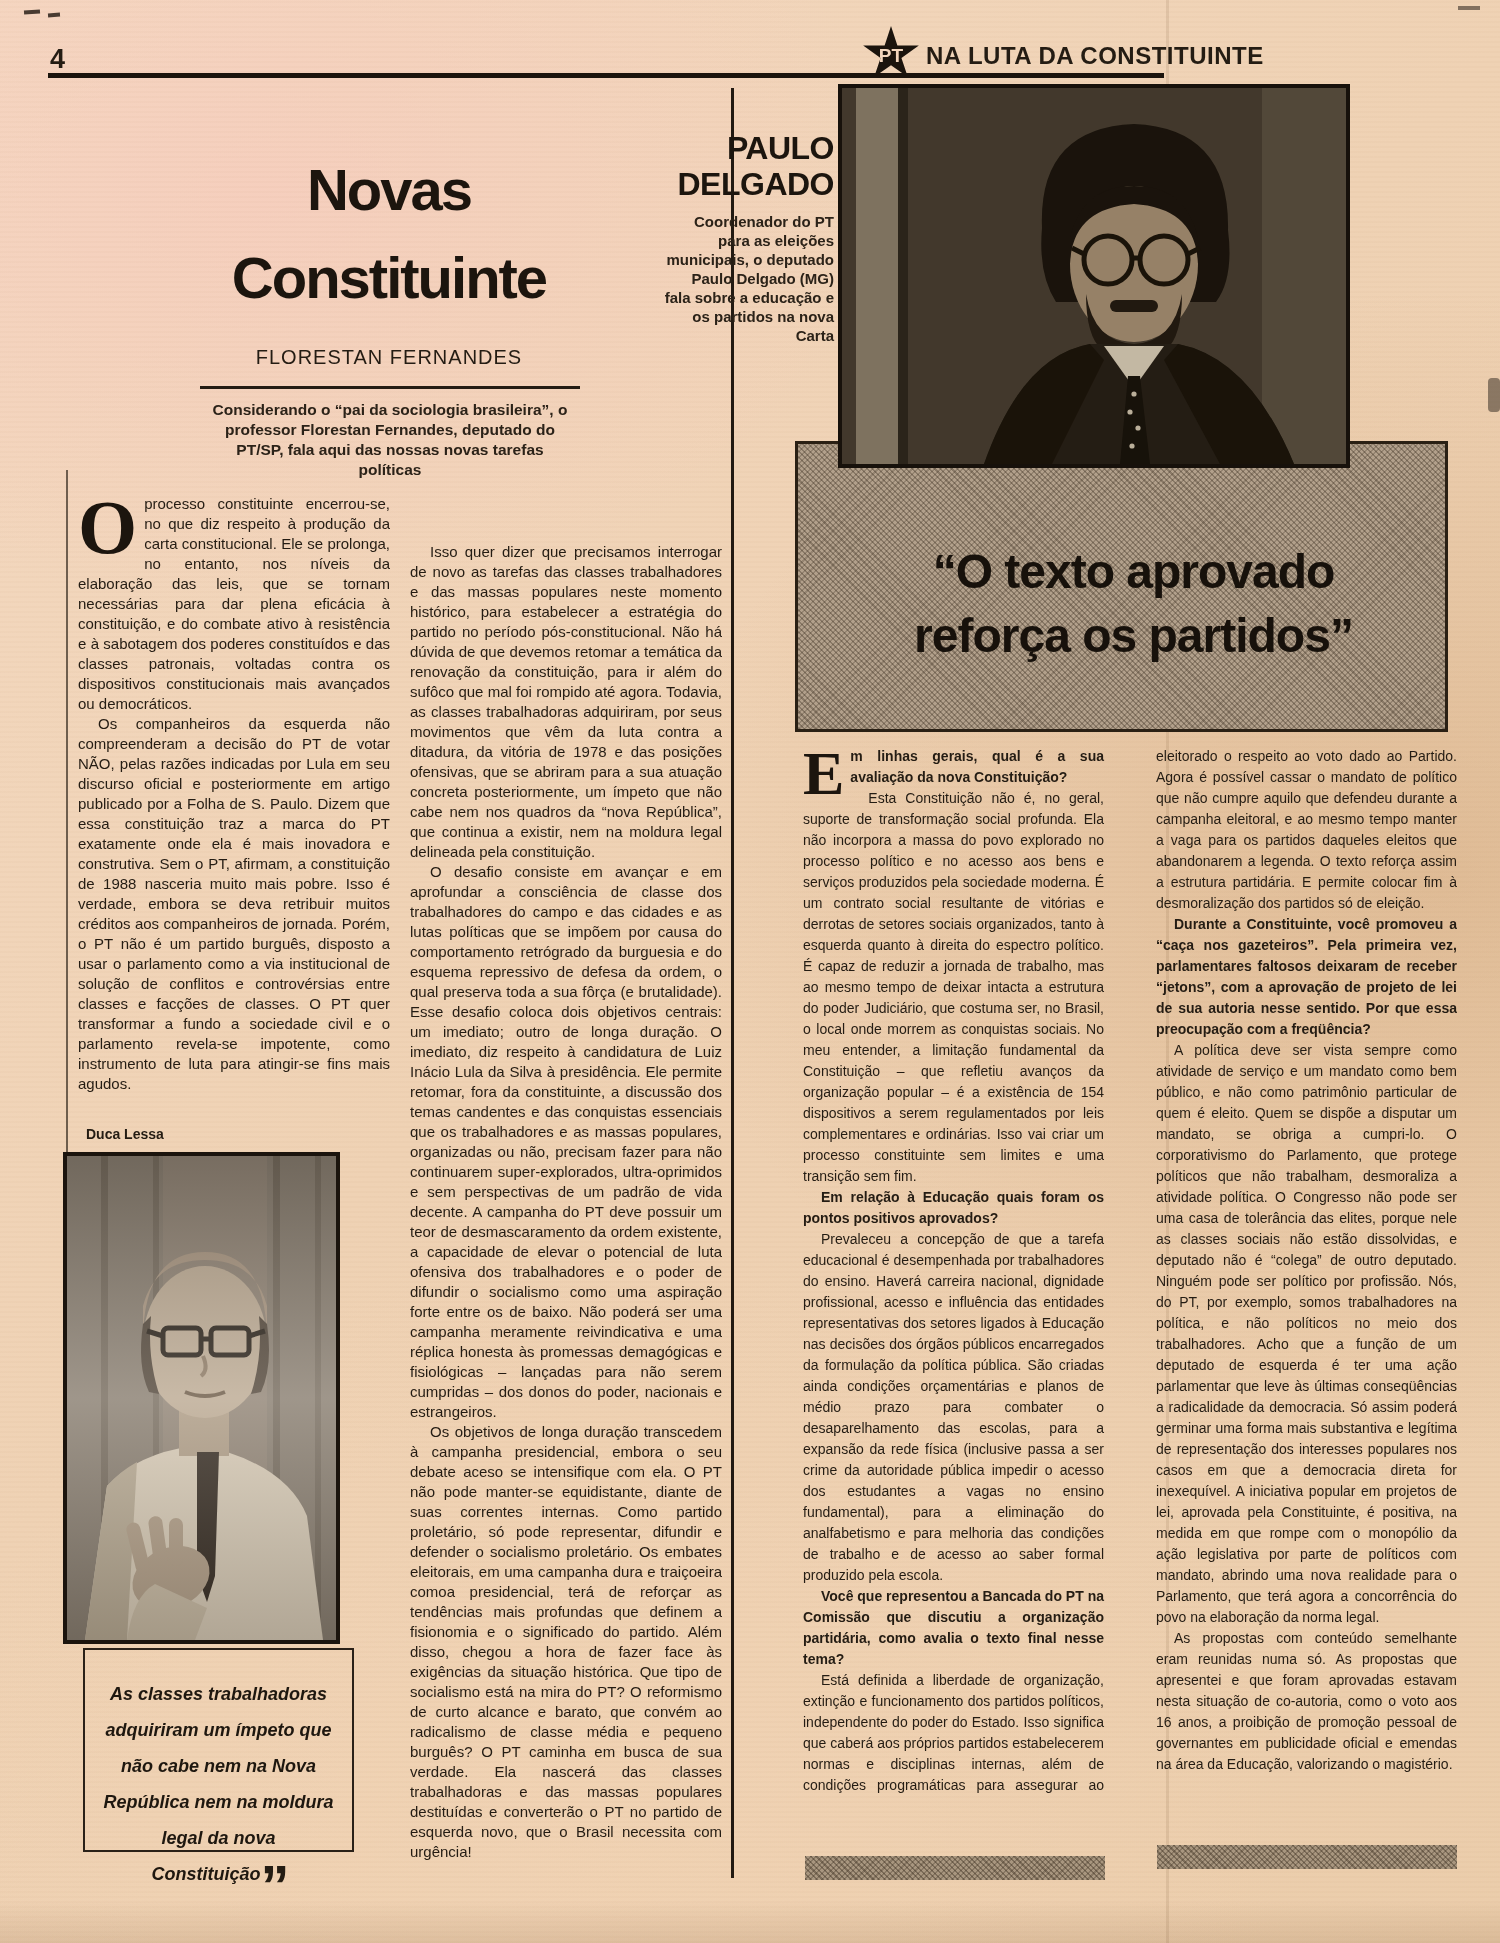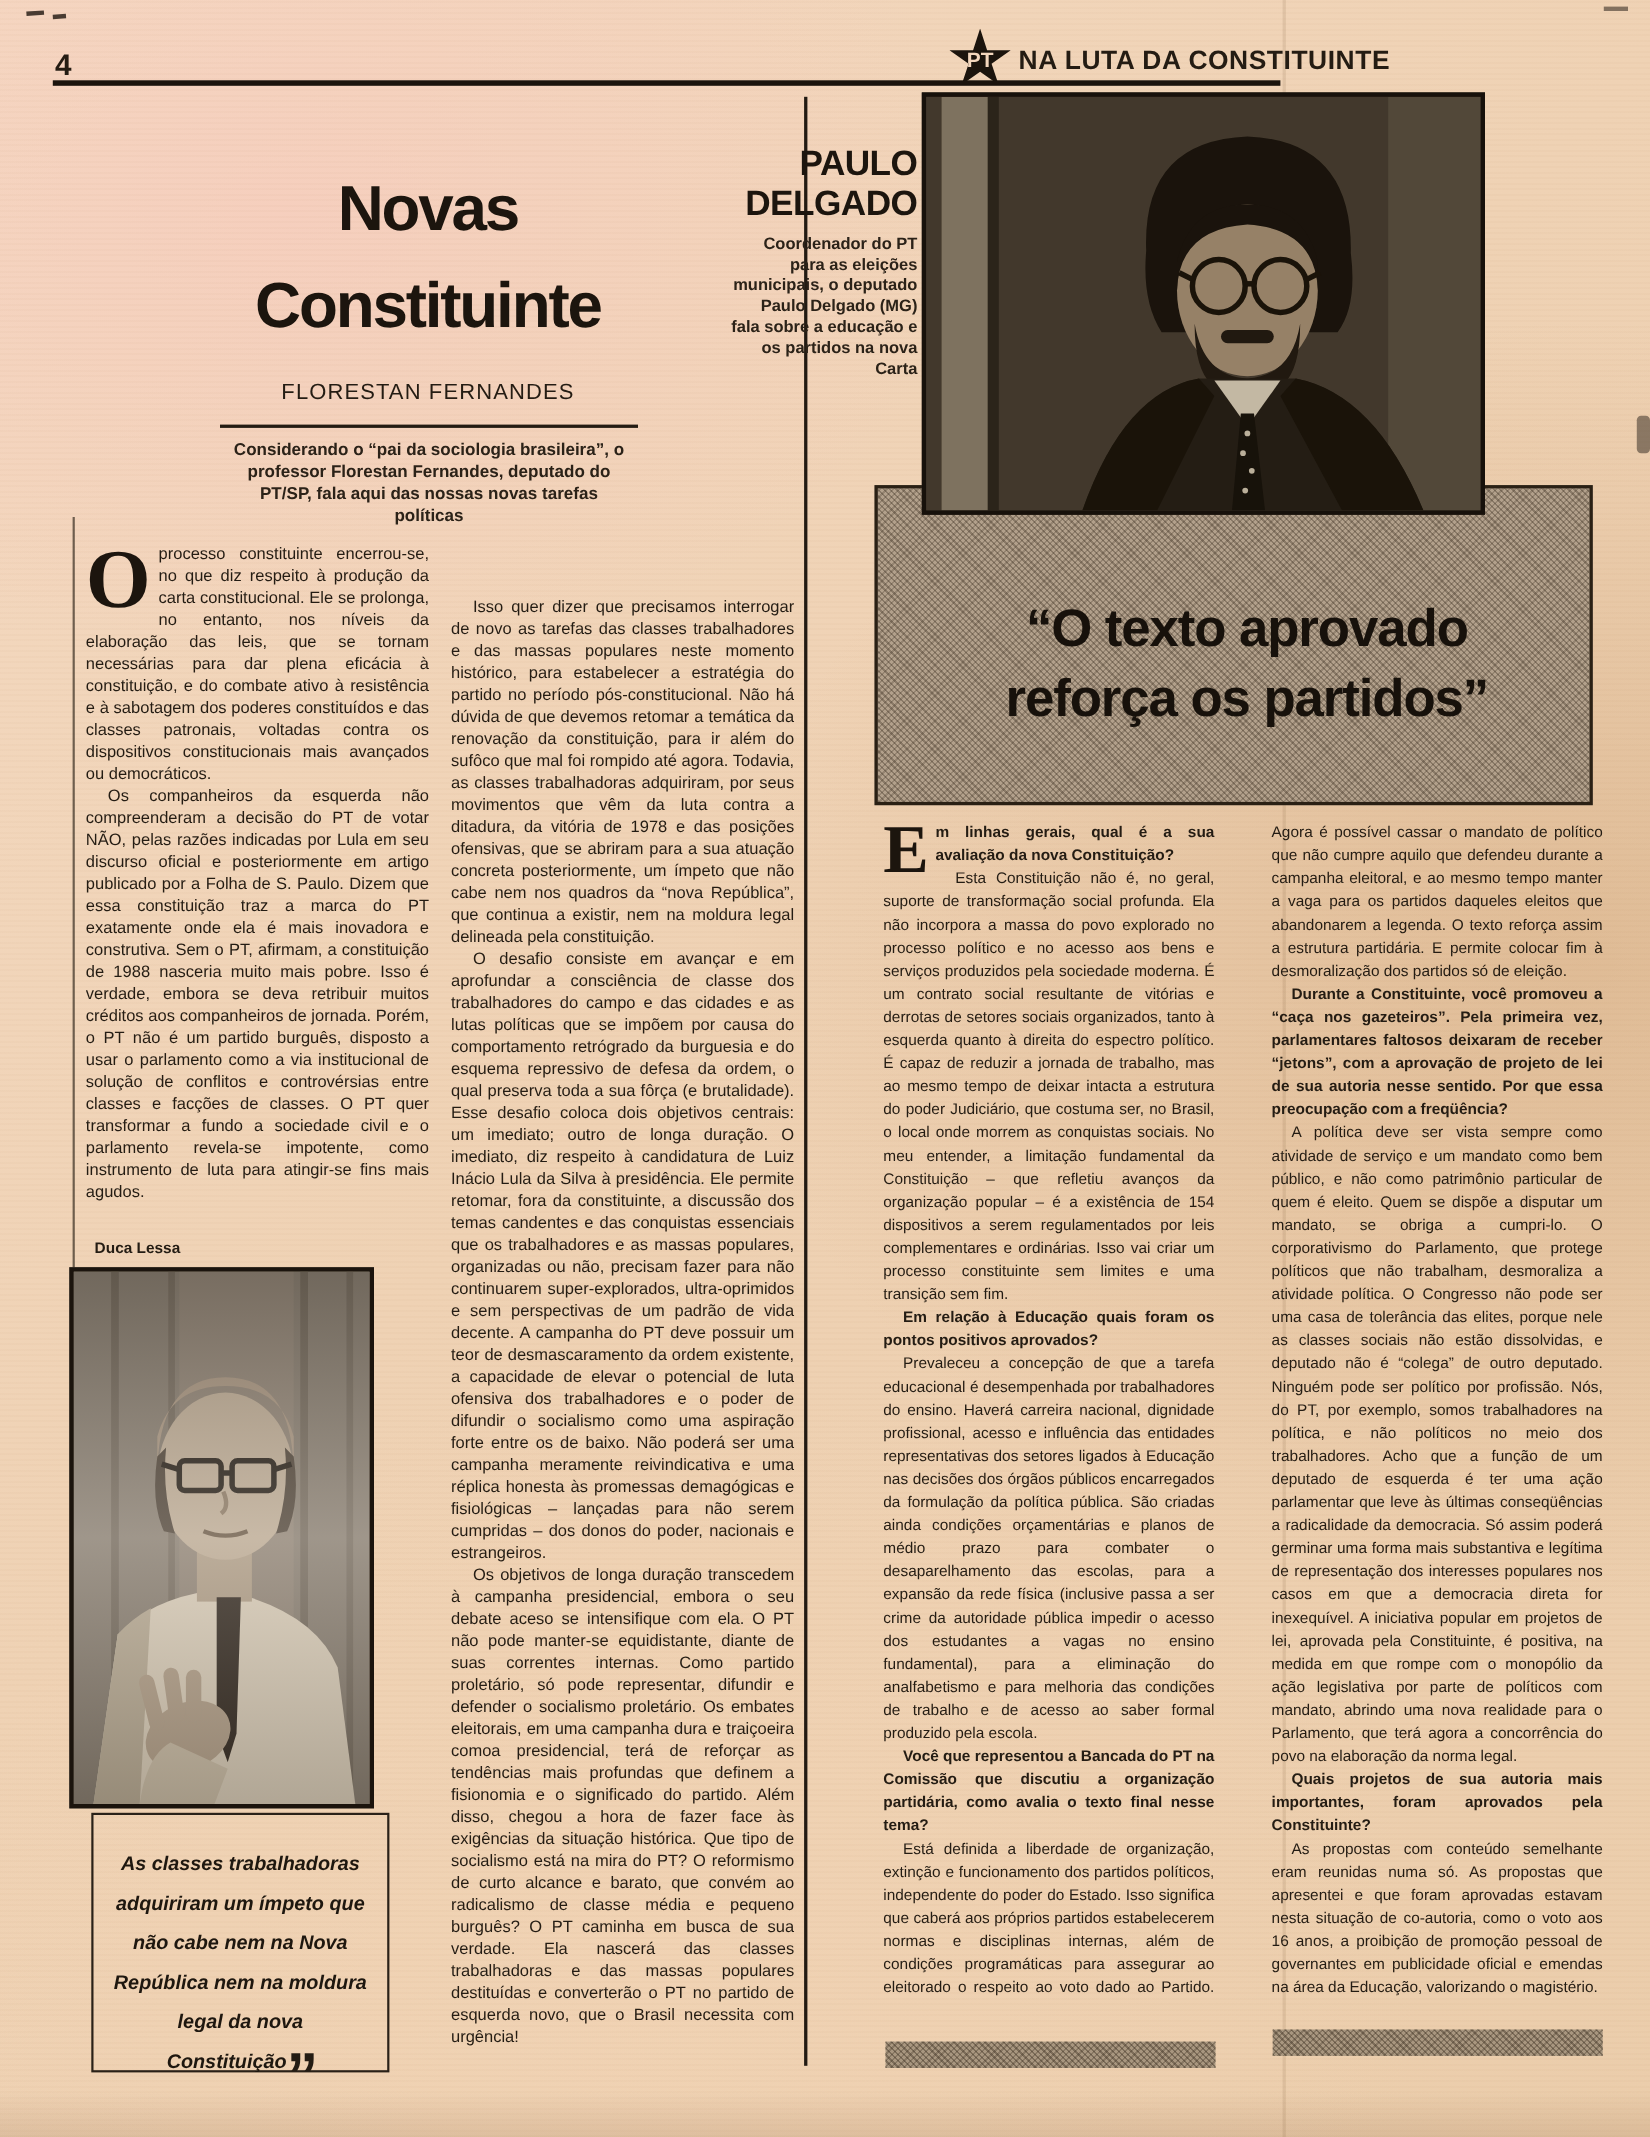--- a/index.html
+++ b/index.html
@@ -51,21 +51,21 @@
   .body-col p.indent{text-indent:20px;}
   #la-col1{left:78px;top:494px;width:312px;height:644px;}
   #la-col2{left:410px;top:494px;width:312px;height:1382px;margin-top:48px;}
   .dropcap{
     float:left;font-family:"Liberation Serif", serif;font-weight:bold;
     font-size:76px;line-height:58px;padding:4px 7px 0 0;color:#1c150e;
   }
   #la-credit{left:86px;top:1126px;font-size:14px;font-weight:bold;}
   #la-photo{left:63px;top:1152px;width:277px;height:492px;border:4px solid #1b140d;
     background:#8a7f71;overflow:hidden;box-sizing:border-box;}
-  #la-quote-box{left:83px;top:1648px;width:271px;height:236px;border:2px solid #2a2118;
+  #la-quote-box{left:83px;top:1648px;width:271px;height:204px;border:2px solid #2a2118;
     box-sizing:border-box;padding:26px 14px 0 14px;text-align:center;}
   #la-quote-box .quote-text{
     font-style:italic;font-weight:bold;font-size:18px;line-height:36px;color:#1e170f;}
   .qmark{font-size:58px;line-height:0;vertical-align:-26px;font-weight:bold;
     font-style:normal;letter-spacing:-4px;}
 
   
   #ft-kicker{left:670px;top:130px;width:164px;text-align:right;
     font-size:32px;line-height:36px;font-weight:bold;letter-spacing:-.5px;color:#1c150e;}
   #ft-kicker-intro{left:662px;top:212px;width:172px;text-align:right;
@@ -257,20 +257,19 @@
 
   <div class="abs" id="ft-interview">
     <p class="q-first"><span class="dropcap-e">E</span><span>m linhas gerais, qual é a sua avaliação da nova Constituição?</span></p>
     <p class="a">Esta Constituição não é, no geral, suporte de transformação social profunda. Ela não incorpora a massa do povo explorado no processo político e no acesso aos bens e serviços produzidos pela sociedade moderna. É um contrato social resultante de vitórias e derrotas de setores sociais organizados, tanto à esquerda quanto à direita do espectro político. É capaz de reduzir a jornada de trabalho, mas ao mesmo tempo de deixar intacta a estrutura do poder Judiciário, que costuma ser, no Brasil, o local onde morrem as conquistas sociais. No meu entender, a limitação fundamental da Constituição – que refletiu avanços da organização popular – é a existência de 154 dispositivos a serem regulamentados por leis complementares e ordinárias. Isso vai criar um processo constituinte sem limites e uma transição sem fim.</p>
     <p class="q">Em relação à Educação quais foram os pontos positivos aprovados?</p>
     <p class="a">Prevaleceu a concepção de que a tarefa educacional é desempenhada por trabalhadores do ensino. Haverá carreira nacional, dignidade profissional, acesso e influência das entidades representativas dos setores ligados à Educação nas decisões dos órgãos públicos encarregados da formulação da política pública. São criadas ainda condições orçamentárias e planos de médio prazo para combater o desaparelhamento das escolas, para a expansão da rede física (inclusive passa a ser crime da autoridade pública impedir o acesso dos estudantes a vagas no ensino fundamental), para a eliminação do analfabetismo e para melhoria das condições de trabalho e de acesso ao saber formal produzido pela escola.</p>
     <p class="q">Você que representou a Bancada do PT na Comissão que discutiu a organização partidária, como avalia o texto final nesse tema?</p>
     <p class="a">Está definida a liberdade de organização, extinção e funcionamento dos partidos políticos, independente do poder do Estado. Isso significa que caberá aos próprios partidos estabelecerem normas e disciplinas internas, além de condições programáticas para assegurar ao eleitorado o respeito ao voto dado ao Partido. Agora é possível cassar o mandato de político que não cumpre aquilo que defendeu durante a campanha eleitoral, e ao mesmo tempo manter a vaga para os partidos daqueles eleitos que abandonarem a legenda. O texto reforça assim a estrutura partidária. E permite colocar fim à desmoralização dos partidos só de eleição.</p>
     <p class="q">Durante a Constituinte, você promoveu a “caça nos gazeteiros”. Pela primeira vez, parlamentares faltosos deixaram de receber “jetons”, com a aprovação de projeto de lei de sua autoria nesse sentido. Por que essa preocupação com a freqüência?</p>
     <p class="a">A política deve ser vista sempre como atividade de serviço e um mandato como bem público, e não como patrimônio particular de quem é eleito. Quem se dispõe a disputar um mandato, se obriga a cumpri-lo. O corporativismo do Parlamento, que protege políticos que não trabalham, desmoraliza a atividade política. O Congresso não pode ser uma casa de tolerância das elites, porque nele as classes sociais não estão dissolvidas, e deputado não é “colega” de outro deputado. Ninguém pode ser político por profissão. Nós, do PT, por exemplo, somos trabalhadores na política, e não políticos no meio dos trabalhadores. Acho que a função de um deputado de esquerda é ter uma ação parlamentar que leve às últimas conseqüências a radicalidade da democracia. Só assim poderá germinar uma forma mais substantiva e legítima de representação dos interesses populares nos casos em que a democracia direta for inexequível. A iniciativa popular em projetos de lei, aprovada pela Constituinte, é positiva, na medida em que rompe com o monopólio da ação legislativa por parte de políticos com mandato, abrindo uma nova realidade para o Parlamento, que terá agora a concorrência do povo na elaboração da norma legal.</p>
-    <p class="q">Quais projetos de sua autoria mais importantes, foram aprovados pela Constituinte?</p>
     <p class="a">As propostas com conteúdo semelhante eram reunidas numa só. As propostas que apresentei e que foram aprovadas estavam nesta situação de co-autoria, como o voto aos 16 anos, a proibição de promoção pessoal de governantes em publicidade oficial e emendas na área da Educação, valorizando o magistério.</p>
   </div>
 
   <div class="abs end-bar" id="end-bar-a"></div>
   <div class="abs end-bar" id="end-bar-b"></div>
 
 </div>
 
 </body></html>

